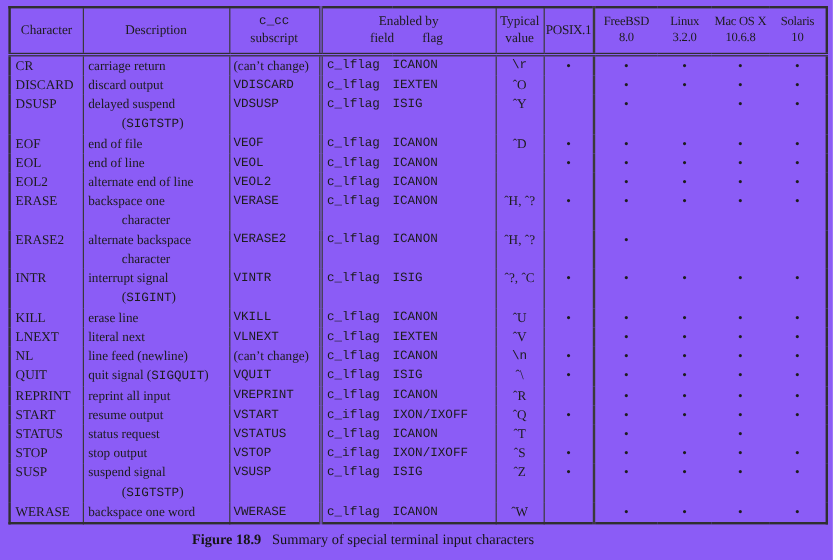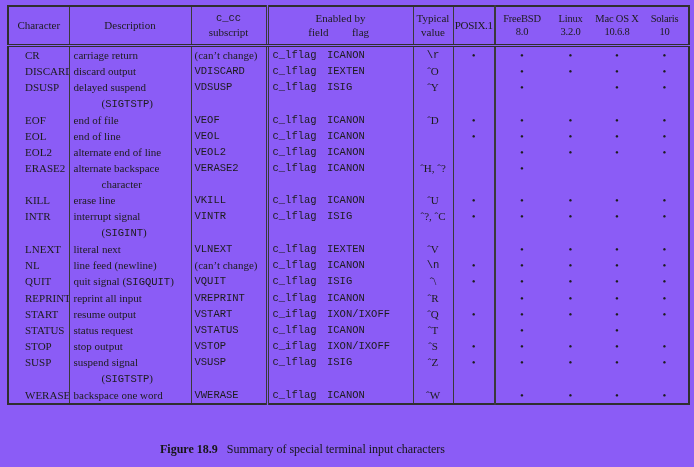--- a/index.html
+++ b/index.html
@@ -24,21 +24,21 @@
   td{
     vertical-align:top;font-size:11px;line-height:16px;height:16px;
     padding:0;white-space:nowrap;overflow:hidden;
   }
   
   .bl{border-left:1px solid #3a3a3a;}
   .bld{border-left:3px double #3a3a3a;}
   .blm{border-left:2px solid #3a3a3a;}
 
   .mono{font-family:"Liberation Mono", monospace;font-size:10.5px;}
-  .char-cell{padding-left:16px;}
+  .char-cell{padding-left:4px;}
   .desc-cell{padding-left:4px;}
   .line2{padding-left:28px;line-height:16px;}
   .sub-cell{padding-left:3px;}
   .field-cell{padding-left:4px;margin-top:36px;}
   .typ-cell{text-align:center;}
   .dot{text-align:center;font-size:11px;line-height:16px;}
 
   .hdr-twoline div{line-height:14px;}
   .fieldflag{display:flex;line-height:14px;}
   .fieldflag .ff-field{width:60px;text-align:right;}
@@ -194,60 +194,76 @@
           <td class="bld field-cell mono">c_lflag</td>
           <td class="mono">ICANON</td>
           <td class="bl typ-cell"></td>
           <td class="bl dot"></td>
           <td class="blm dot">•</td>
           <td class="dot">•</td>
           <td class="dot">•</td>
           <td class="dot">•</td>
         </tr>
         <tr>
+          <td class="char-cell">ERASE</td>
+          <td class="bl desc-cell">
+            <div>backspace one</div>
+            <div class="line2">character</div>
+          </td>
+          <td class="bl sub-cell mono">VERASE</td>
+          <td class="bld field-cell mono">c_lflag</td>
+          <td class="mono">ICANON</td>
+          <td class="bl typ-cell">ˆH, ˆ?</td>
+          <td class="bl dot">•</td>
+          <td class="blm dot">•</td>
+          <td class="dot">•</td>
+          <td class="dot">•</td>
+          <td class="dot">•</td>
+        </tr>
+        <tr>
           <td class="char-cell">ERASE2</td>
           <td class="bl desc-cell">
             <div>alternate backspace</div>
             <div class="line2">character</div>
           </td>
           <td class="bl sub-cell mono">VERASE2</td>
           <td class="bld field-cell mono">c_lflag</td>
           <td class="mono">ICANON</td>
           <td class="bl typ-cell">ˆH, ˆ?</td>
           <td class="bl dot"></td>
           <td class="blm dot">•</td>
           <td class="dot"></td>
           <td class="dot"></td>
           <td class="dot"></td>
         </tr>
         <tr>
-          <td class="char-cell">KILL</td>
-          <td class="bl desc-cell">
-            <div>erase line</div>
-          </td>
-          <td class="bl sub-cell mono">VKILL</td>
-          <td class="bld field-cell mono">c_lflag</td>
-          <td class="mono">ICANON</td>
-          <td class="bl typ-cell">ˆU</td>
-          <td class="bl dot">•</td>
-          <td class="blm dot">•</td>
-          <td class="dot">•</td>
-          <td class="dot">•</td>
-          <td class="dot">•</td>
-        </tr>
-        <tr>
           <td class="char-cell">INTR</td>
           <td class="bl desc-cell">
             <div>interrupt signal</div>
             <div class="line2">(<span class="mono">SIGINT</span>)</div>
           </td>
           <td class="bl sub-cell mono">VINTR</td>
           <td class="bld field-cell mono">c_lflag</td>
           <td class="mono">ISIG</td>
           <td class="bl typ-cell">ˆ?, ˆC</td>
+          <td class="bl dot">•</td>
+          <td class="blm dot">•</td>
+          <td class="dot">•</td>
+          <td class="dot">•</td>
+          <td class="dot">•</td>
+        </tr>
+        <tr>
+          <td class="char-cell">KILL</td>
+          <td class="bl desc-cell">
+            <div>erase line</div>
+          </td>
+          <td class="bl sub-cell mono">VKILL</td>
+          <td class="bld field-cell mono">c_lflag</td>
+          <td class="mono">ICANON</td>
+          <td class="bl typ-cell">ˆU</td>
           <td class="bl dot">•</td>
           <td class="blm dot">•</td>
           <td class="dot">•</td>
           <td class="dot">•</td>
           <td class="dot">•</td>
         </tr>
         <tr>
           <td class="char-cell">LNEXT</td>
           <td class="bl desc-cell">
             <div>literal next</div>

